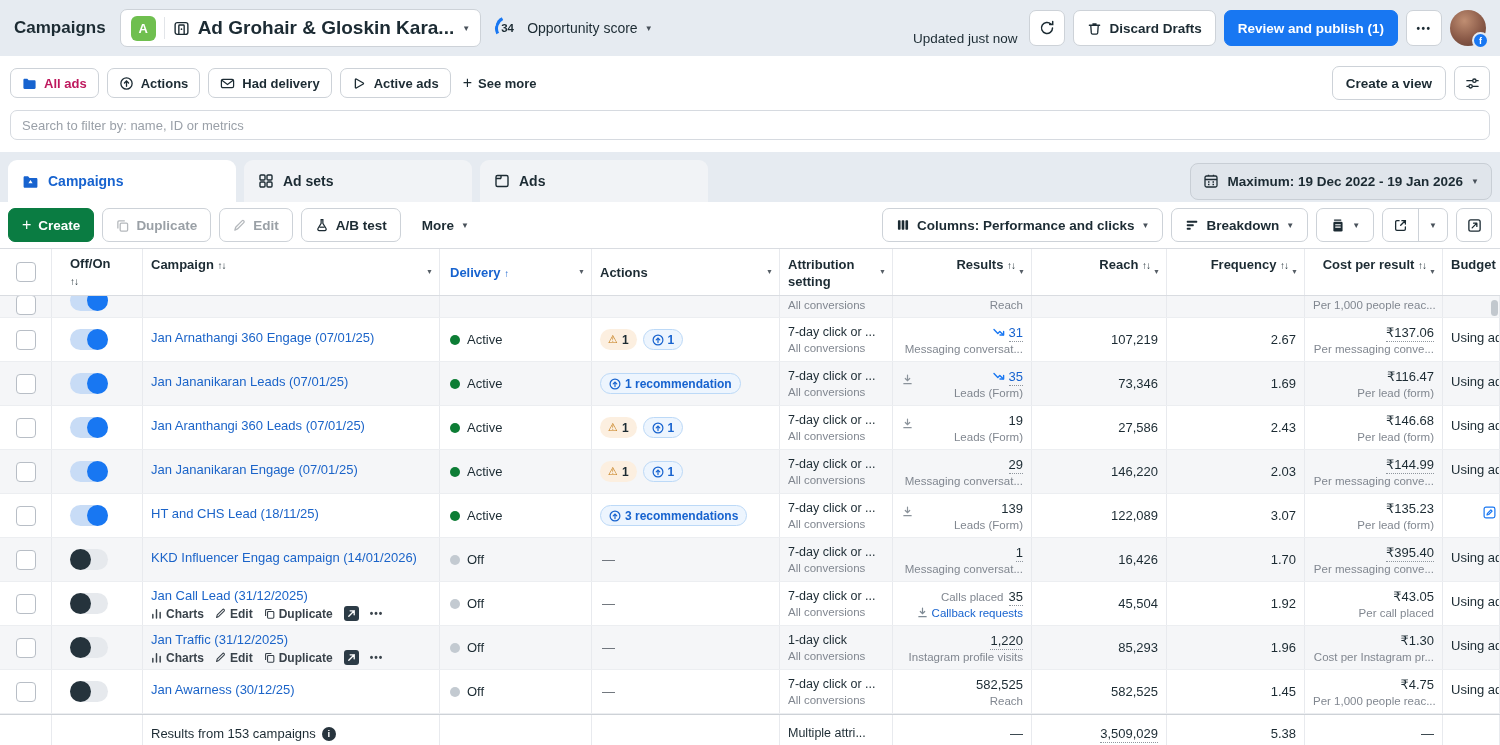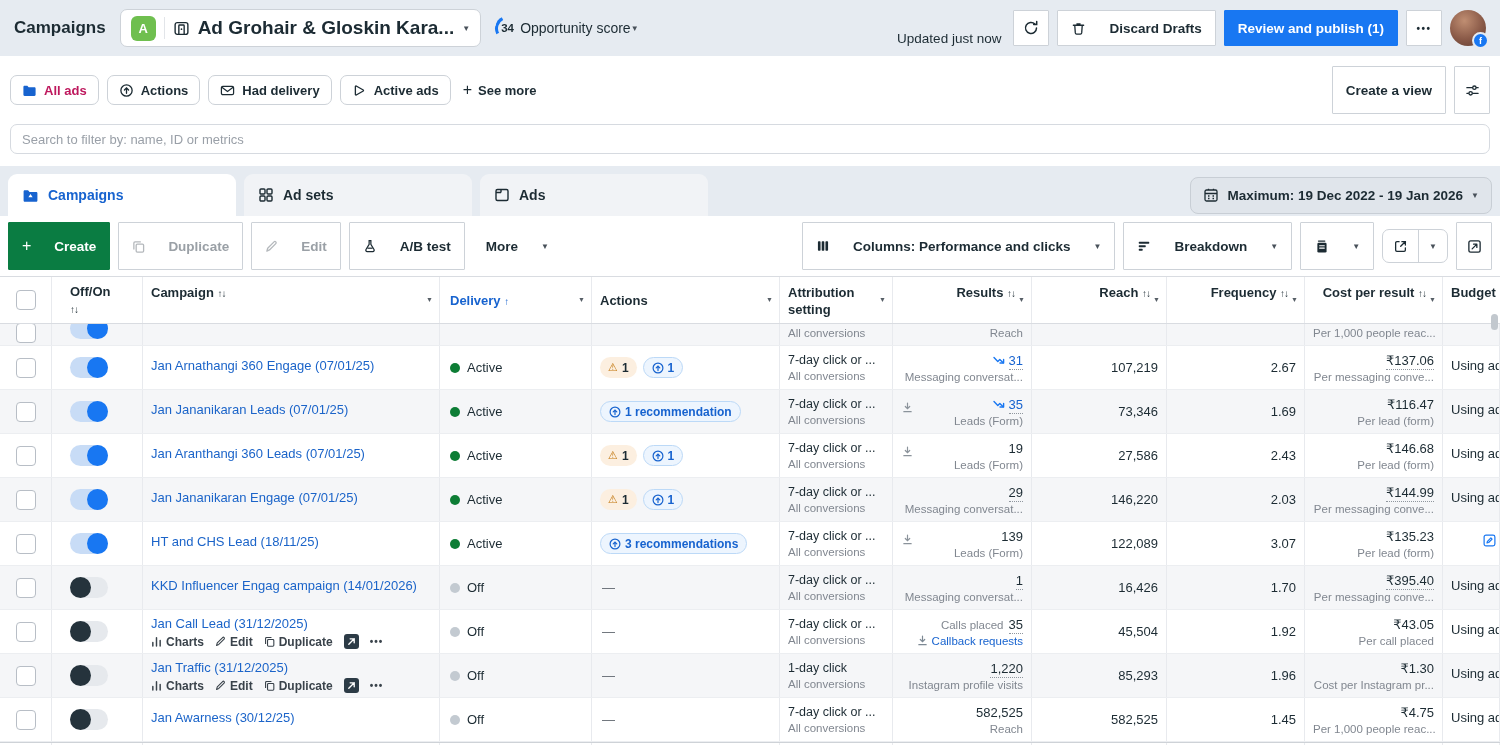--- a/index.html
+++ b/index.html
@@ -7,28 +7,28 @@
 body{background:#e6ebf1;font-family:"Liberation Sans","DejaVu Sans",sans-serif;color:#1c2b33;font-size:13px}
 svg{display:block;flex:none}
 .caret{font-size:8px;color:#48515a}
 
 .topbar{height:56px;display:flex;align-items:center;padding:0 14px;gap:14px}
 .tb-title{font-size:17px;font-weight:700}
 .account-pill{display:flex;align-items:center;gap:8px;height:38px;background:#fff;border:1px solid #cdd2d8;border-radius:7px;padding:0 10px;cursor:pointer}
 .badge-a{width:25px;height:25px;border-radius:6px;background:#6fbf4f;color:#fff;font-weight:700;font-size:13px;display:flex;align-items:center;justify-content:center}
 .pill-div{width:1px;height:22px;background:#e2e5e9}
 .acct-name{font-weight:600;font-size:19px;white-space:nowrap}
-.opp{display:flex;align-items:center;cursor:pointer}
+.opp{display:flex;align-items:center;gap:7px;cursor:pointer}
 .gauge{position:relative;width:25px;height:25px}
 .gauge:before{content:"";position:absolute;inset:0;border-radius:50%;border:3px solid transparent;border-left-color:#1877f2;transform:rotate(18deg)}
 .gauge span{position:absolute;inset:0;display:flex;align-items:center;justify-content:center;font-weight:700;font-size:11.5px}
 .opp-label{font-size:14px}
 .tb-right{margin-left:auto;display:flex;align-items:flex-end;gap:8px}
 .updated{font-size:13.5px;margin-right:4px}
-.btn{height:36px;display:inline-flex;align-items:center;gap:23px;background:#fff;border:1px solid #cdd2d8;border-radius:1px;padding:0 13px;font-weight:600;font-size:13.5px;color:#1c2b33;cursor:pointer;font-family:inherit;white-space:nowrap}
+.btn{height:36px;display:inline-flex;align-items:center;gap:7px;background:#fff;border:1px solid #cdd2d8;border-radius:7px;padding:0 13px;font-weight:600;font-size:13.5px;color:#1c2b33;cursor:pointer;font-family:inherit;white-space:nowrap}
 .btn.icon-only{width:36px;padding:0;justify-content:center}
 .btn.primary{background:#1877f2;border-color:#1877f2;color:#fff;font-weight:700}
 .dots{font-size:10px;letter-spacing:1.5px;font-weight:700}
 .avatar{width:36px;height:36px;border-radius:50%;background:radial-gradient(circle at 40% 30%,#c08e72 0%,#8a5a48 55%,#5f3c30 100%);position:relative;cursor:pointer}
 .avatar:after{content:"f";position:absolute;right:-3px;bottom:-3px;width:13px;height:13px;border-radius:50%;background:#1877f2;color:#fff;font-size:9px;font-weight:700;display:flex;align-items:center;justify-content:center;border:2px solid #e6ebf1}
 
 .filter-band{background:#fff;padding:10px 10px 12px}
 .chips{display:flex;align-items:center;gap:8px}
 .chip{height:30px;display:inline-flex;align-items:center;gap:7px;background:#fff;border:1px solid #cdd2d8;border-radius:7px;padding:0 11px;font-weight:600;cursor:pointer}
 .chip.active{color:#be185d}
@@ -39,21 +39,21 @@
 .search-row input{width:100%;height:30px;border:1px solid #d6dae0;border-radius:7px;padding:0 11px;font-size:13px;font-family:inherit;color:#1c2b33;background:#fff;outline:none}
 .search-row input::placeholder{color:#9aa0a8}
 
 .tabs-row{display:flex;align-items:center;padding:8px 8px 0;height:50px}
 .tab{width:228px;height:42px;background:#f1f3f6;border-radius:9px 9px 0 0;display:flex;align-items:center;gap:9px;padding:0 14px;font-weight:700;font-size:14px;margin-right:8px;cursor:pointer;align-self:flex-end}
 .tab.active{background:#fff;color:#1763cf}
 .date-btn{margin-left:auto;height:37px;background:#e0e5eb;border:1px solid #c8ced5;border-radius:8px;display:flex;align-items:center;gap:8px;padding:0 12px;font-weight:700;font-size:13.5px;cursor:pointer;white-space:nowrap}
 
 .main-card{background:#fff;position:relative;height:547px}
 .action-bar{display:flex;align-items:center;gap:8px;padding:6px 8px}
-.btn.sm{height:48px}
+.btn.sm{height:34px}
 .btn.create{background:#0a7c42;border-color:#0a7c42;color:#fff;font-weight:700}
 .btn.disabled{color:#9aa0a6}
 .btn.disabled svg{opacity:.5}
 .btn.ghost{border:none;background:transparent}
 .ab-right{margin-left:auto;display:flex;gap:8px;align-items:center}
 .split{display:inline-flex;height:34px;border:1px solid #cdd2d8;border-radius:7px;overflow:hidden;background:#fff}
 .split>span{display:flex;align-items:center;gap:5px;justify-content:center;padding:0 10px;cursor:pointer}
 .split>span+span{border-left:1px solid #cdd2d8}
 
 .table{border-top:1px solid #d9dce1}

